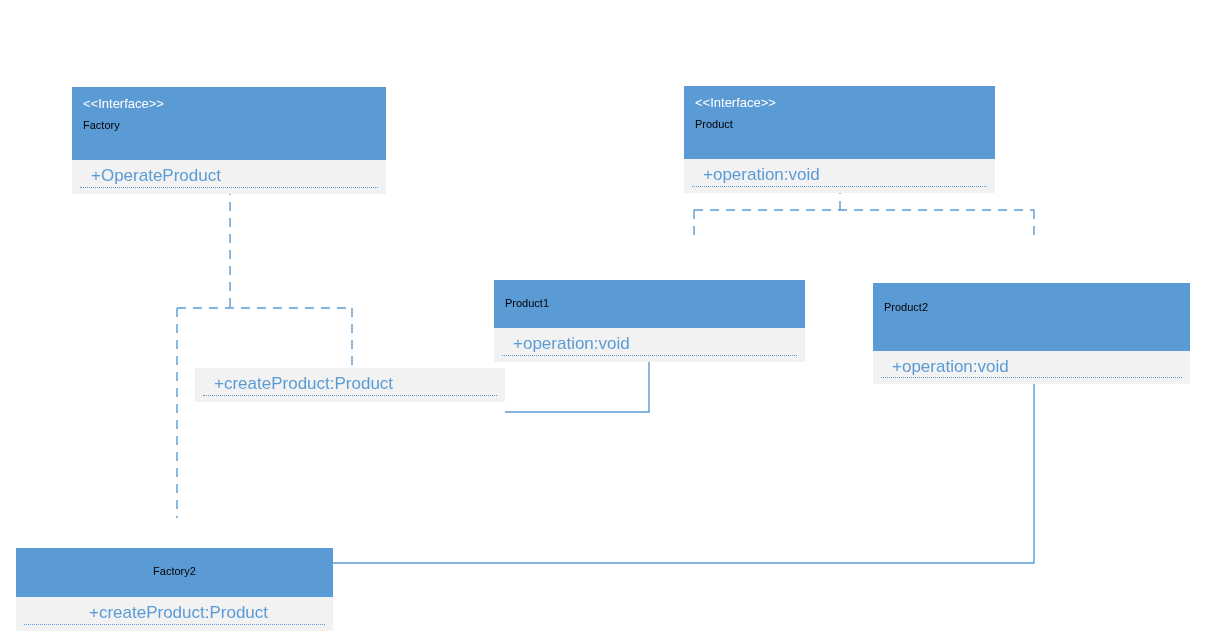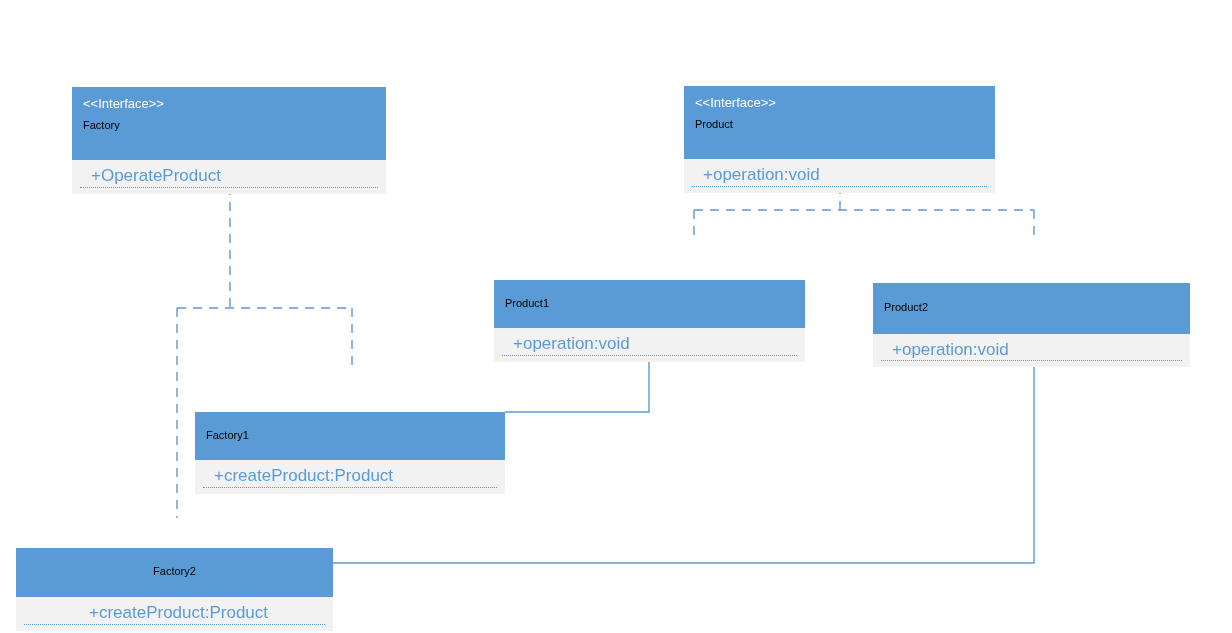--- a/index.html
+++ b/index.html
@@ -147,33 +147,30 @@
     <div class="uml-header" style="height:48px; padding-top:11px;">
       <div class="uml-classname">Product1</div>
     </div>
     <div class="uml-compartment" style="height:34px;">
       <div class="uml-member">+operation:void</div>
       <div class="uml-sep"></div>
     </div>
   </div>
 
   <div class="uml-class" style="left:873px; top:239px; width:317px;">
-    <div class="uml-header" style="height:51px; padding-top:12px;">
+    <div class="uml-header" style="height:68px; padding-top:12px;">
       <div class="uml-classname">Product2</div>
     </div>
     <div class="uml-compartment" style="height:33px;">
       <div class="uml-member">+operation:void</div>
       <div class="uml-sep"></div>
     </div>
   </div>
 
   <div class="uml-class" style="left:195px; top:368px; width:310px;">
-    <div class="uml-header" style="height:48px; padding-top:11px;">
-      <div class="uml-classname">Factory1</div>
-    </div>
     <div class="uml-compartment" style="height:34px;">
       <div class="uml-member">+createProduct:Product</div>
       <div class="uml-sep"></div>
     </div>
   </div>
 
   <div class="uml-class" style="left:16px; top:504px; width:317px;text-align:center;">
     <div class="uml-header" style="height:49px; padding-top:11px;">
       <div class="uml-classname">Factory2</div>
     </div>

